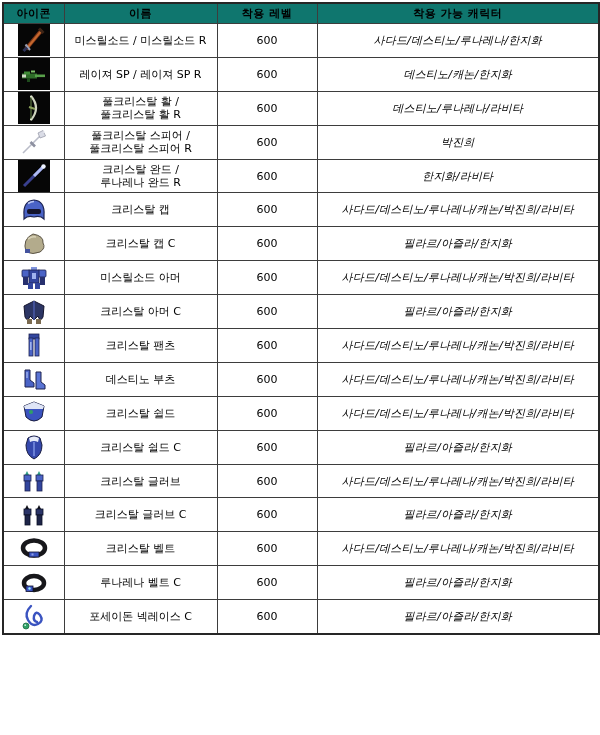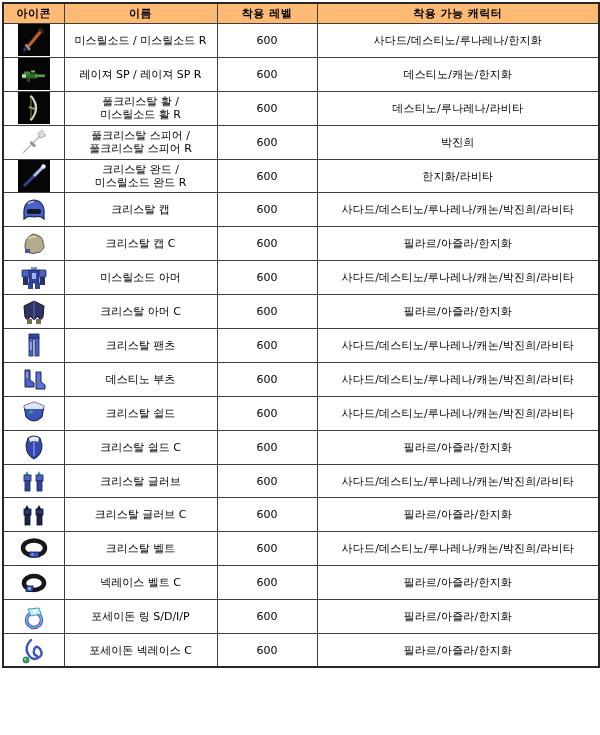--- a/index.html
+++ b/index.html
@@ -16,35 +16,35 @@
   }
   table.item-table{border:2px solid #262626;}
   .item-table th,.item-table td{
     border:1px solid #3d3d3d;
     padding:0;
     text-align:center;
     vertical-align:middle;
     overflow:hidden;
   }
   .item-table th{
-    background:#fdba74;
+    background:#0f766e;
     height:19px;
     font-size:11px;
     font-weight:bold;
     letter-spacing:0.5px;
   }
   .item-table tr.data-row{height:33.9px;}
   .item-table td{font-size:11px;}
   .name-cell .line{line-height:13px;}
   .icon-cell{line-height:0;}
   .icon-box{
     display:inline-flex;align-items:center;justify-content:center;
     vertical-align:middle;
   }
-  .chars-cell{letter-spacing:0.2px;}
+  .chars-cell{letter-spacing:0.2px;font-style:italic;}
 </style>
 </head>
 <body>
 
 <div class="page">
   <table class="item-table">
     <colgroup>
       <col style="width:61px">
       <col style="width:153px">
       <col style="width:100px">
@@ -100,21 +100,21 @@
                 <rect width="32" height="32" fill="#060606"></rect>
                 <path d="M13,4 Q23,16 13,28" fill="none" stroke="#cfd4be" stroke-width="2.2"></path>
                 <line x1="13" y1="4" x2="13" y2="28" stroke="#6b8a4a" stroke-width="1"></line>
                 <line x1="11" y1="15" x2="17" y2="17" stroke="#8aa05a" stroke-width="2"></line>
                 <circle cx="13" cy="4.5" r="1" fill="#e8ecd8"></circle>
                 <circle cx="13" cy="27.5" r="1" fill="#e8ecd8"></circle>
               </svg>
             </span></td>
           <td class="name-cell">
             <div class="line">풀크리스탈 활 /</div>
-            <div class="line">미스릴소드 활 R</div>
+            <div class="line">풀크리스탈 활 R</div>
           </td>
           <td class="level-cell">600</td>
           <td class="chars-cell">데스티노/루나레나/라비타</td>
         </tr>
         <tr class="data-row">
           <td class="icon-cell"><span class="icon-box">
               <svg width="30" height="30" viewBox="0 0 30 30">
                 <line x1="4" y1="26" x2="24" y2="6" stroke="#b9bcc8" stroke-width="1.6"></line>
                 <polygon points="19,6 24,3.5 26.5,9 21,11" fill="#dadce6" stroke="#9a9dab" stroke-width="0.8"></polygon>
                 <line x1="11.5" y1="15" x2="16" y2="19.5" stroke="#8d90a0" stroke-width="2.6"></line>
@@ -132,21 +132,21 @@
           <td class="icon-cell"><span class="icon-box">
               <svg width="32" height="32" viewBox="0 0 32 32">
                 <rect width="32" height="32" fill="#060606"></rect>
                 <line x1="6" y1="26" x2="26" y2="6" stroke="#39408f" stroke-width="3"></line>
                 <line x1="16" y1="16" x2="26" y2="6" stroke="#aebaf2" stroke-width="3"></line>
                 <circle cx="25.5" cy="6.5" r="2.2" fill="#eef2ff"></circle>
               </svg>
             </span></td>
           <td class="name-cell">
             <div class="line">크리스탈 완드 /</div>
-            <div class="line">미스릴소드 완드 R</div>
+            <div class="line">루나레나 완드 R</div>
           </td>
           <td class="level-cell">600</td>
           <td class="chars-cell">한지화/라비타</td>
         </tr>
         <tr class="data-row">
           <td class="icon-cell"><span class="icon-box">
               <svg width="30" height="30" viewBox="0 0 30 30">
                 <path d="M5,20 Q4,6 15,5 Q26,6 25,20 L25,24 Q21,20 15,22 Q9,20 5,24 Z" fill="#4a63c6" stroke="#1c2250" stroke-width="1.2"></path>
                 <rect x="8" y="14" width="14" height="5" rx="2" fill="#14142c"></rect>
                 <path d="M9,8.5 Q12,6.5 15,6.5" stroke="#b9c6f2" stroke-width="1.6" fill="none"></path>
@@ -314,36 +314,21 @@
         </tr>
         <tr class="data-row">
           <td class="icon-cell"><span class="icon-box">
               <svg width="30" height="30" viewBox="0 0 30 30">
                 <ellipse cx="15" cy="15" rx="10" ry="7" fill="none" stroke="#17171b" stroke-width="4.5"></ellipse>
                 <rect x="7" y="18" width="7" height="5.5" fill="#3a53c0" stroke="#10102c" stroke-width="0.8"></rect>
                 <circle cx="10.5" cy="20.5" r="1.2" fill="#99eeff"></circle>
               </svg>
             </span></td>
           <td class="name-cell">
-            <div class="line">넥레이스 벨트 C</div>
-          </td>
-          <td class="level-cell">600</td>
-          <td class="chars-cell">필라르/아즐라/한지화</td>
-        </tr>
-        <tr class="data-row">
-          <td class="icon-cell"><span class="icon-box">
-              <svg width="30" height="30" viewBox="0 0 30 30">
-                <circle cx="15" cy="18" r="7.5" fill="none" stroke="#6b46b8" stroke-width="3.5"></circle>
-                <circle cx="15" cy="18" r="7.5" fill="none" stroke="#46c8e0" stroke-width="1.5"></circle>
-                <polygon points="9,7 20,6 22,12 12,14" fill="#bfeef8" stroke="#3aa0b8" stroke-width="1"></polygon>
-                <polygon points="13,8 18,8 16,12" fill="#ffffff"></polygon>
-              </svg>
-            </span></td>
-          <td class="name-cell">
-            <div class="line">포세이돈 링 S/D/I/P</div>
+            <div class="line">루나레나 벨트 C</div>
           </td>
           <td class="level-cell">600</td>
           <td class="chars-cell">필라르/아즐라/한지화</td>
         </tr>
         <tr class="data-row">
           <td class="icon-cell"><span class="icon-box">
               <svg width="30" height="30" viewBox="0 0 30 30">
                 <path d="M12,5 Q5,12 9,19 Q13,26 19,23 Q25,20 21,14 Q17,9 15,15 Q14,20 18,21" fill="none" stroke="#3a53c0" stroke-width="2.4" stroke-linecap="round"></path>
                 <circle cx="7" cy="25" r="3" fill="#2fa066" stroke="#1d6b42" stroke-width="0.8"></circle>
                 <circle cx="6.2" cy="24.2" r="0.9" fill="#bff0d4"></circle>

